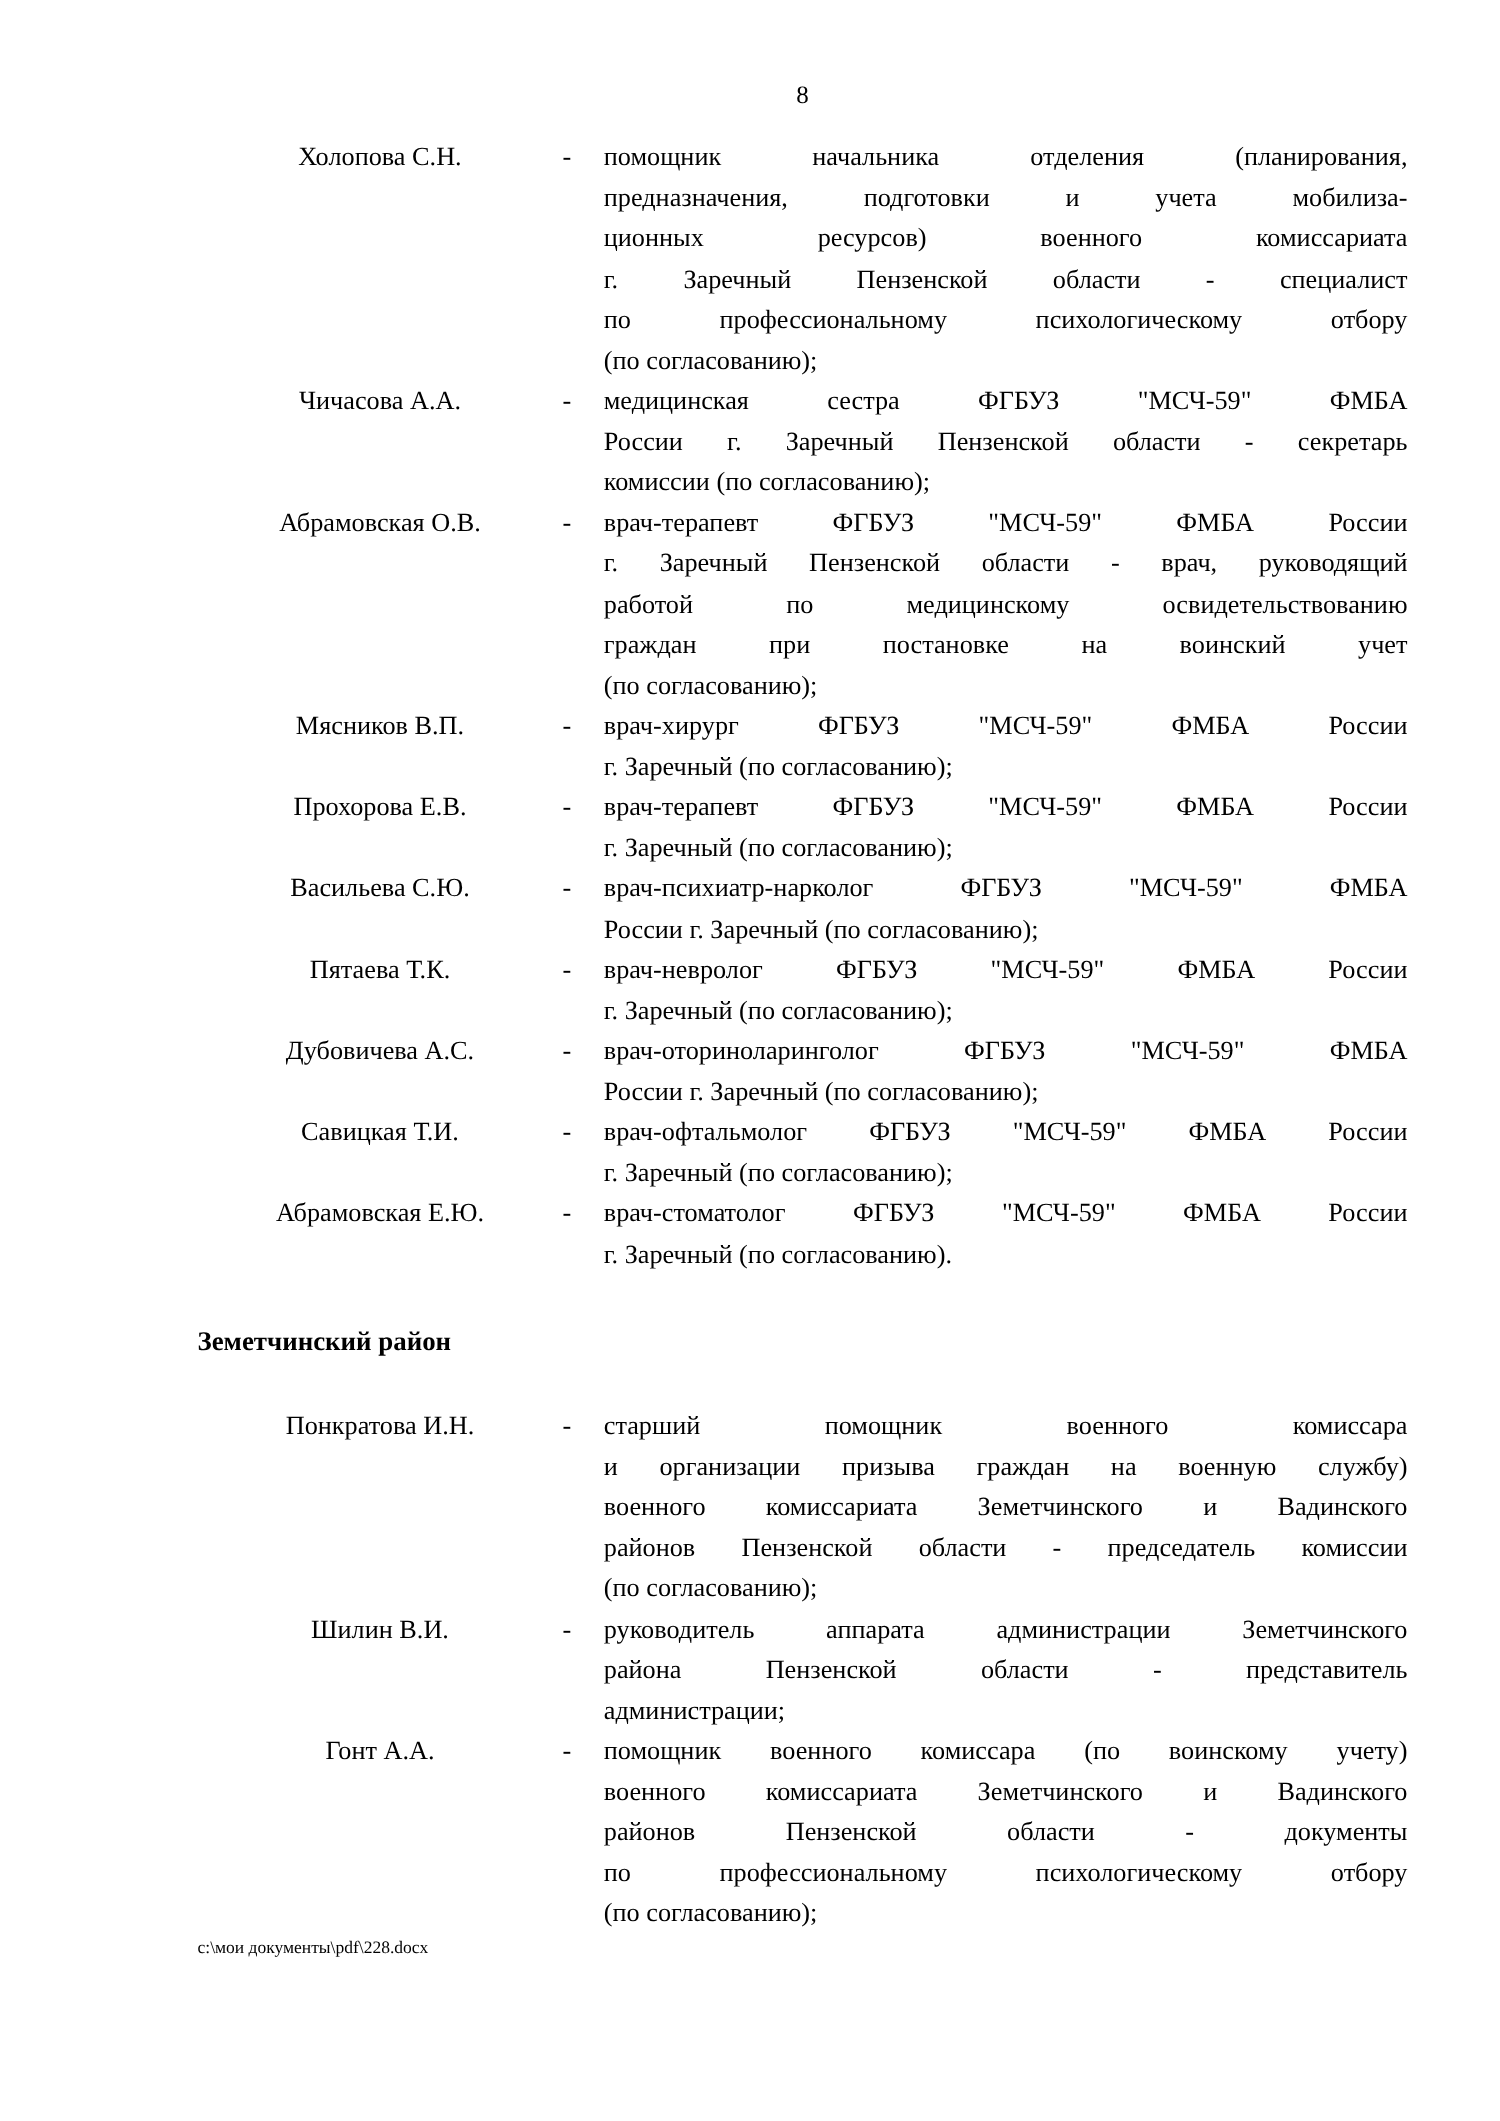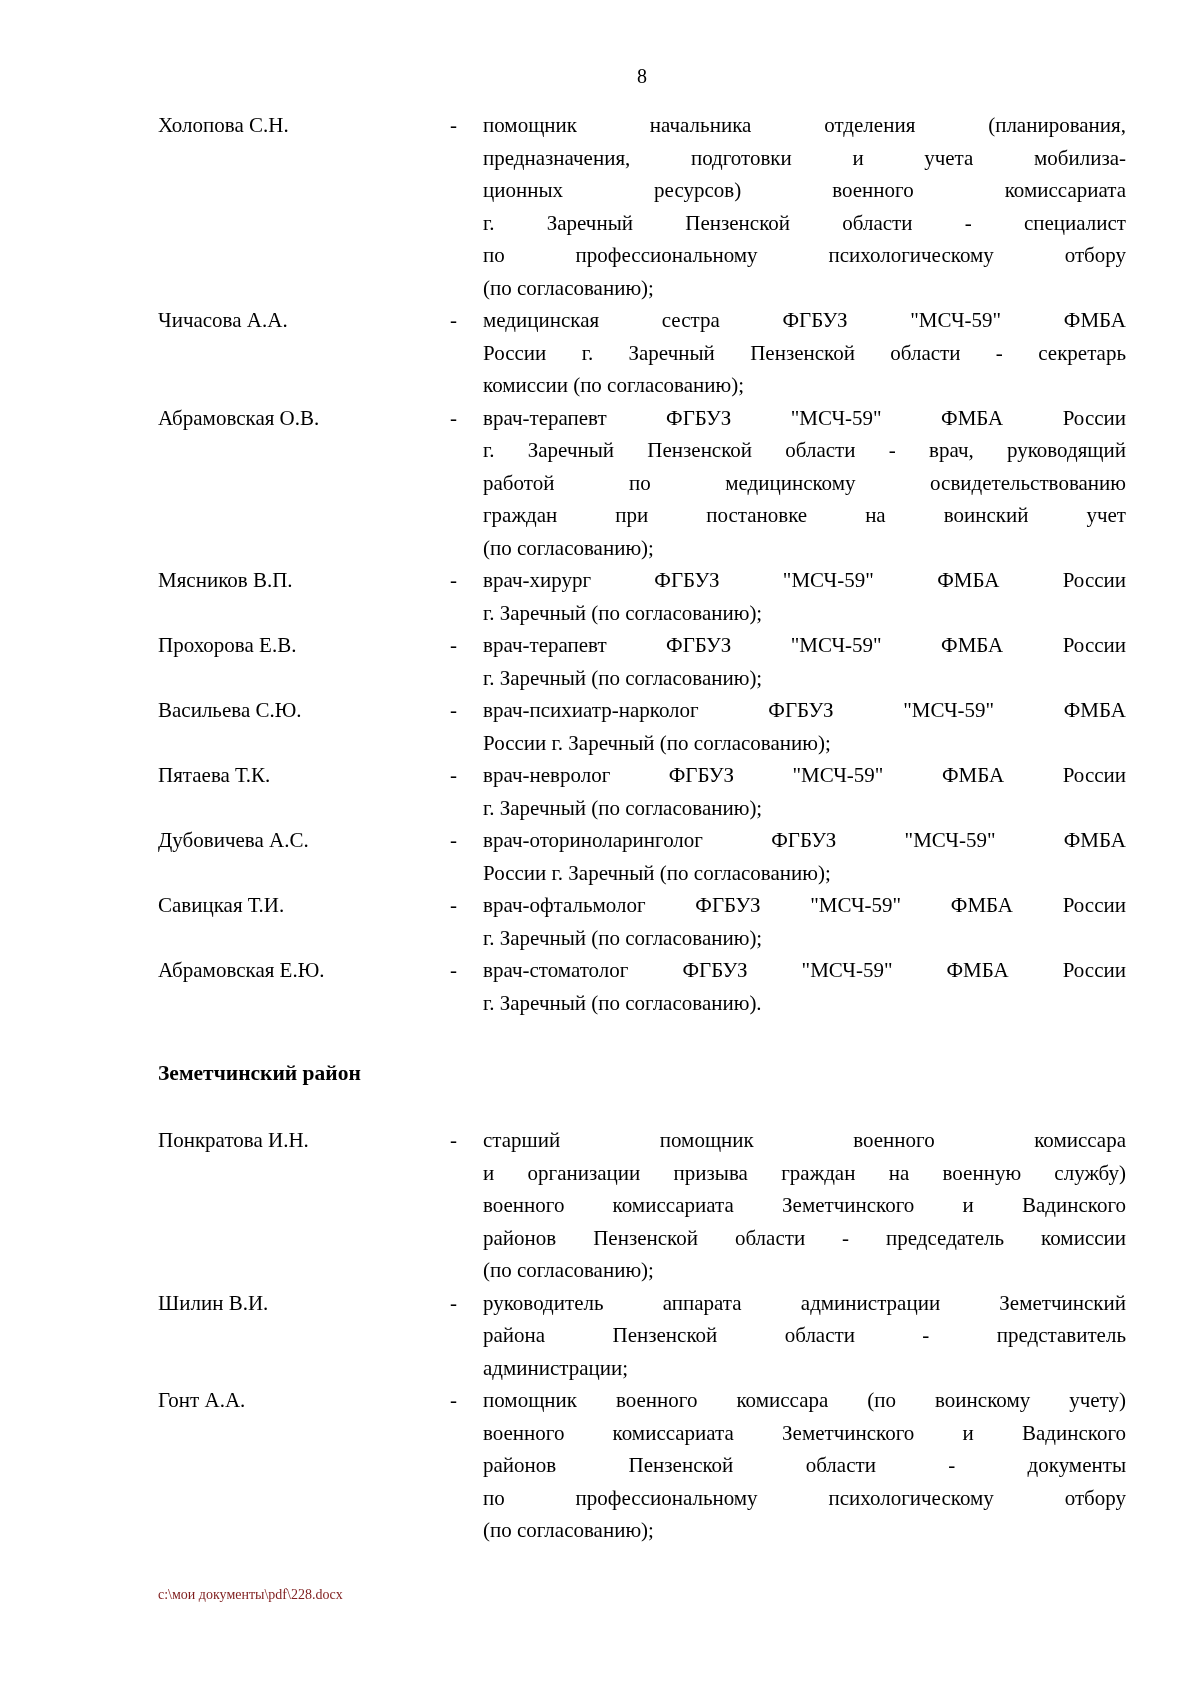--- a/index.html
+++ b/index.html
@@ -12,35 +12,35 @@
   .content{
     position:absolute;left:158px;top:60px;width:968px;
   }
   .page-number{
     text-align:center;font-size:20px;line-height:33px;margin-bottom:16px;
   }
   .entry{
     display:grid;grid-template-columns:292px 33px 643px;align-items:start;
   }
   .name,.dash,.ln{font-size:21px;line-height:32.5px;}
-  .name{text-align:left;white-space:nowrap;}
+  .name{text-align:center;white-space:nowrap;}
   .dash{text-align:left;}
   .desc{width:643px;}
   .ln{
     text-align:justify;
     text-align-last:justify;
   }
   .ln.last{text-align-last:left;}
   .section-heading{
     font-weight:bold;font-size:21.5px;line-height:33px;
     text-align:left;margin:38px 0 34px 0;
   }
   .footer{
-    position:absolute;left:158px;top:1586px;
-    font-size:14px;line-height:18px;color:#7f1d1d;
+    position:absolute;left:158px;top:1550px;
+    font-size:14px;line-height:18px;color:#000000;
   }
 </style>
 </head>
 <body>
 
 <div class="content">
 
   <div class="page-number">8</div>
 
   <div>
@@ -158,21 +158,21 @@
         <div class="ln">военного комиссариата Земетчинского и Вадинского</div>
         <div class="ln">районов Пензенской области - председатель комиссии</div>
         <div class="ln last">(по согласованию);</div>
       </div>
     </div>
 
     <div class="entry">
       <div class="name">Шилин В.И.</div>
       <div class="dash">-</div>
       <div class="desc">
-        <div class="ln">руководитель аппарата администрации Земетчинский</div>
+        <div class="ln">руководитель аппарата администрации Земетчинского</div>
         <div class="ln">района Пензенской области - представитель</div>
         <div class="ln last">администрации;</div>
       </div>
     </div>
 
     <div class="entry">
       <div class="name">Гонт А.А.</div>
       <div class="dash">-</div>
       <div class="desc">
         <div class="ln">помощник военного комиссара (по воинскому учету)</div>

